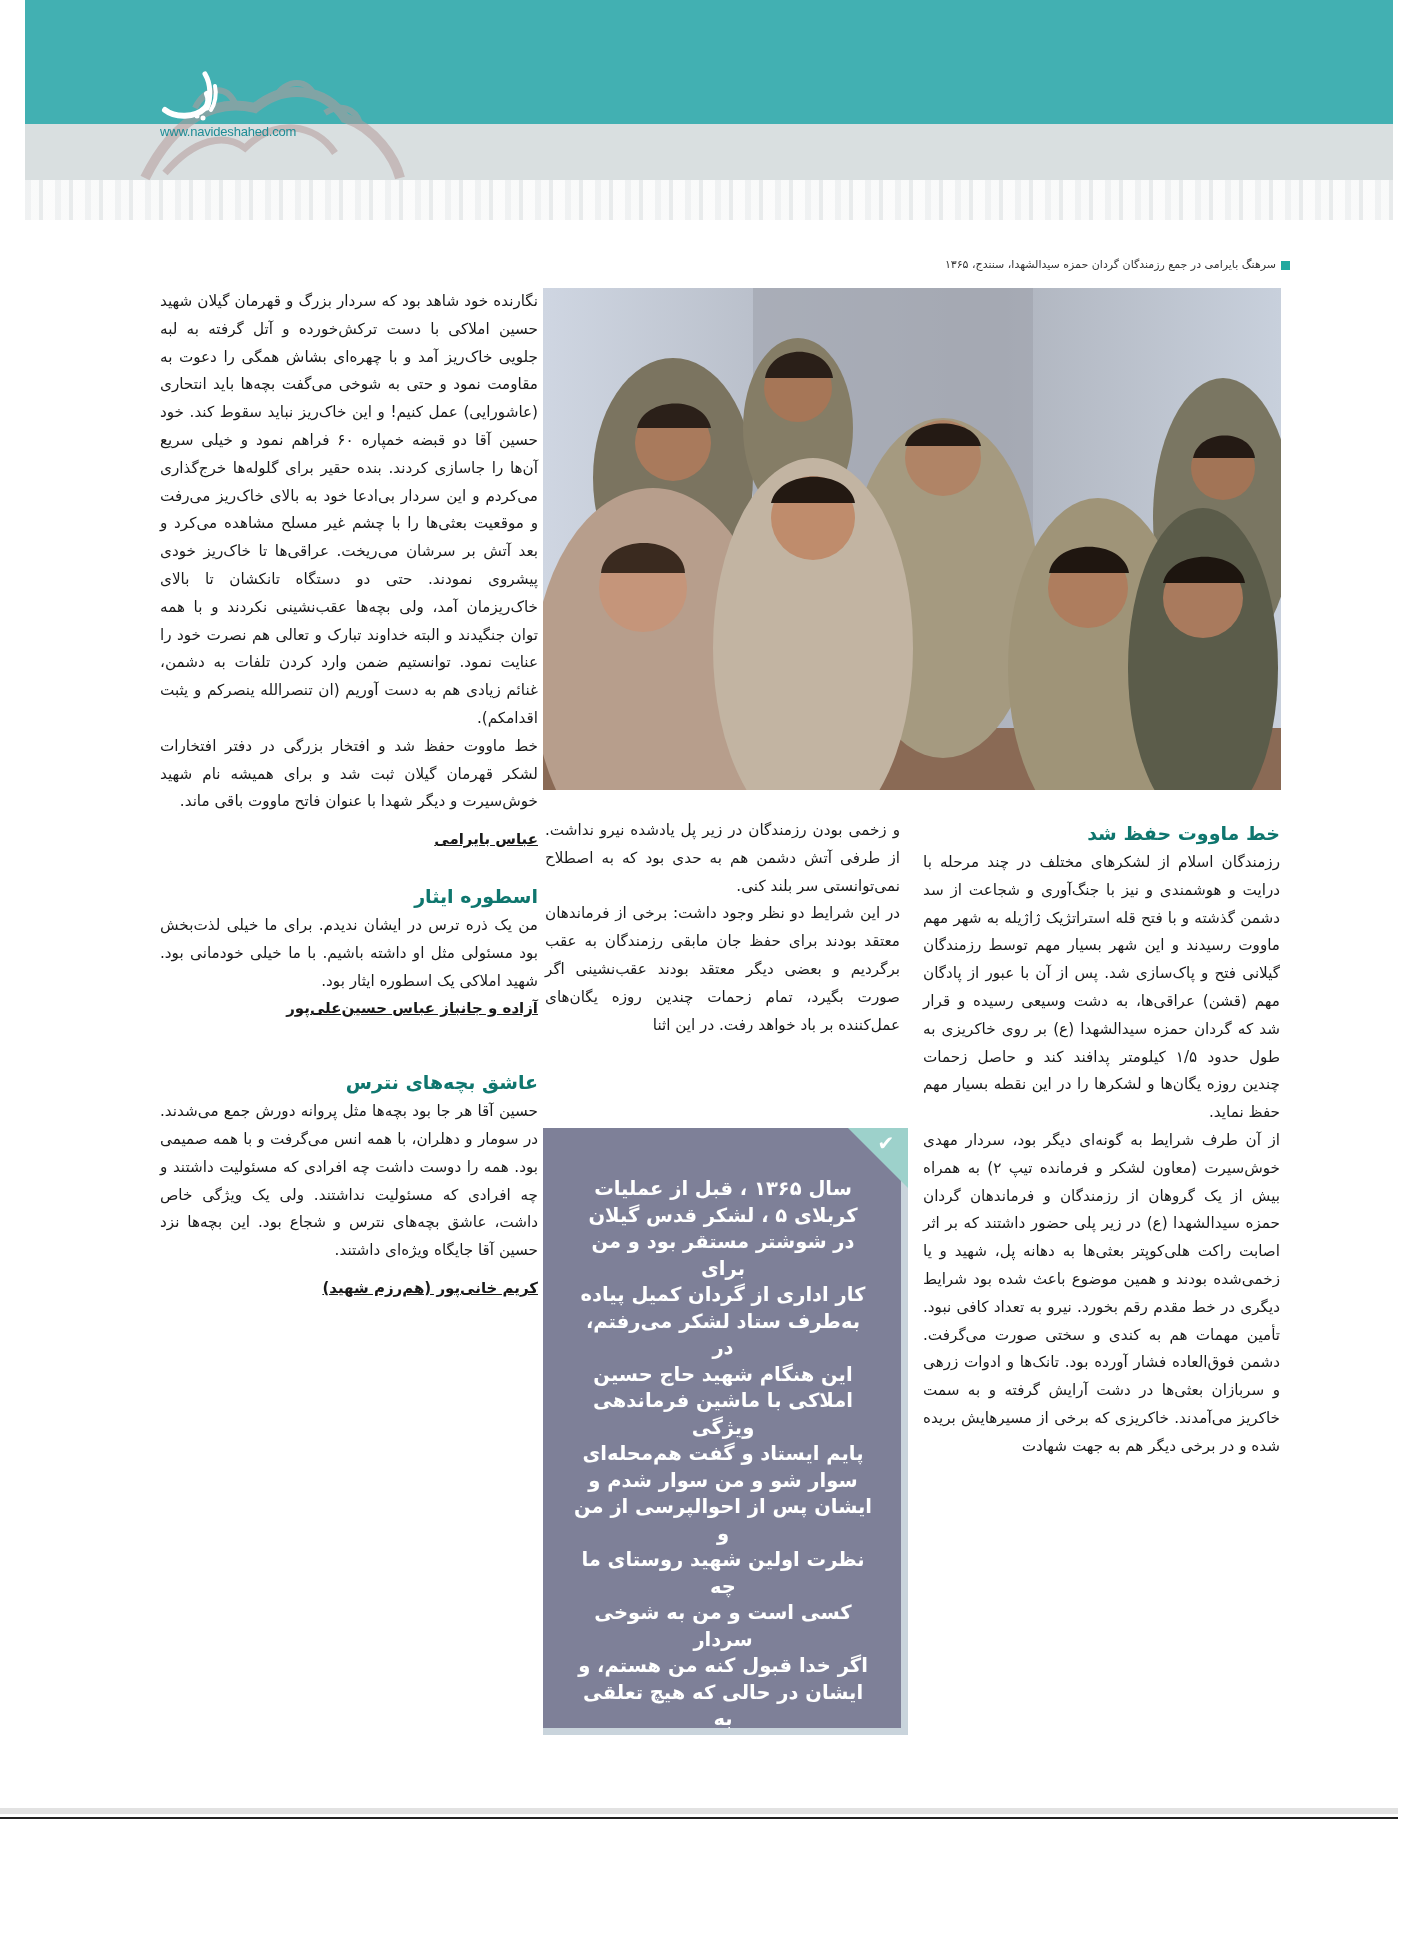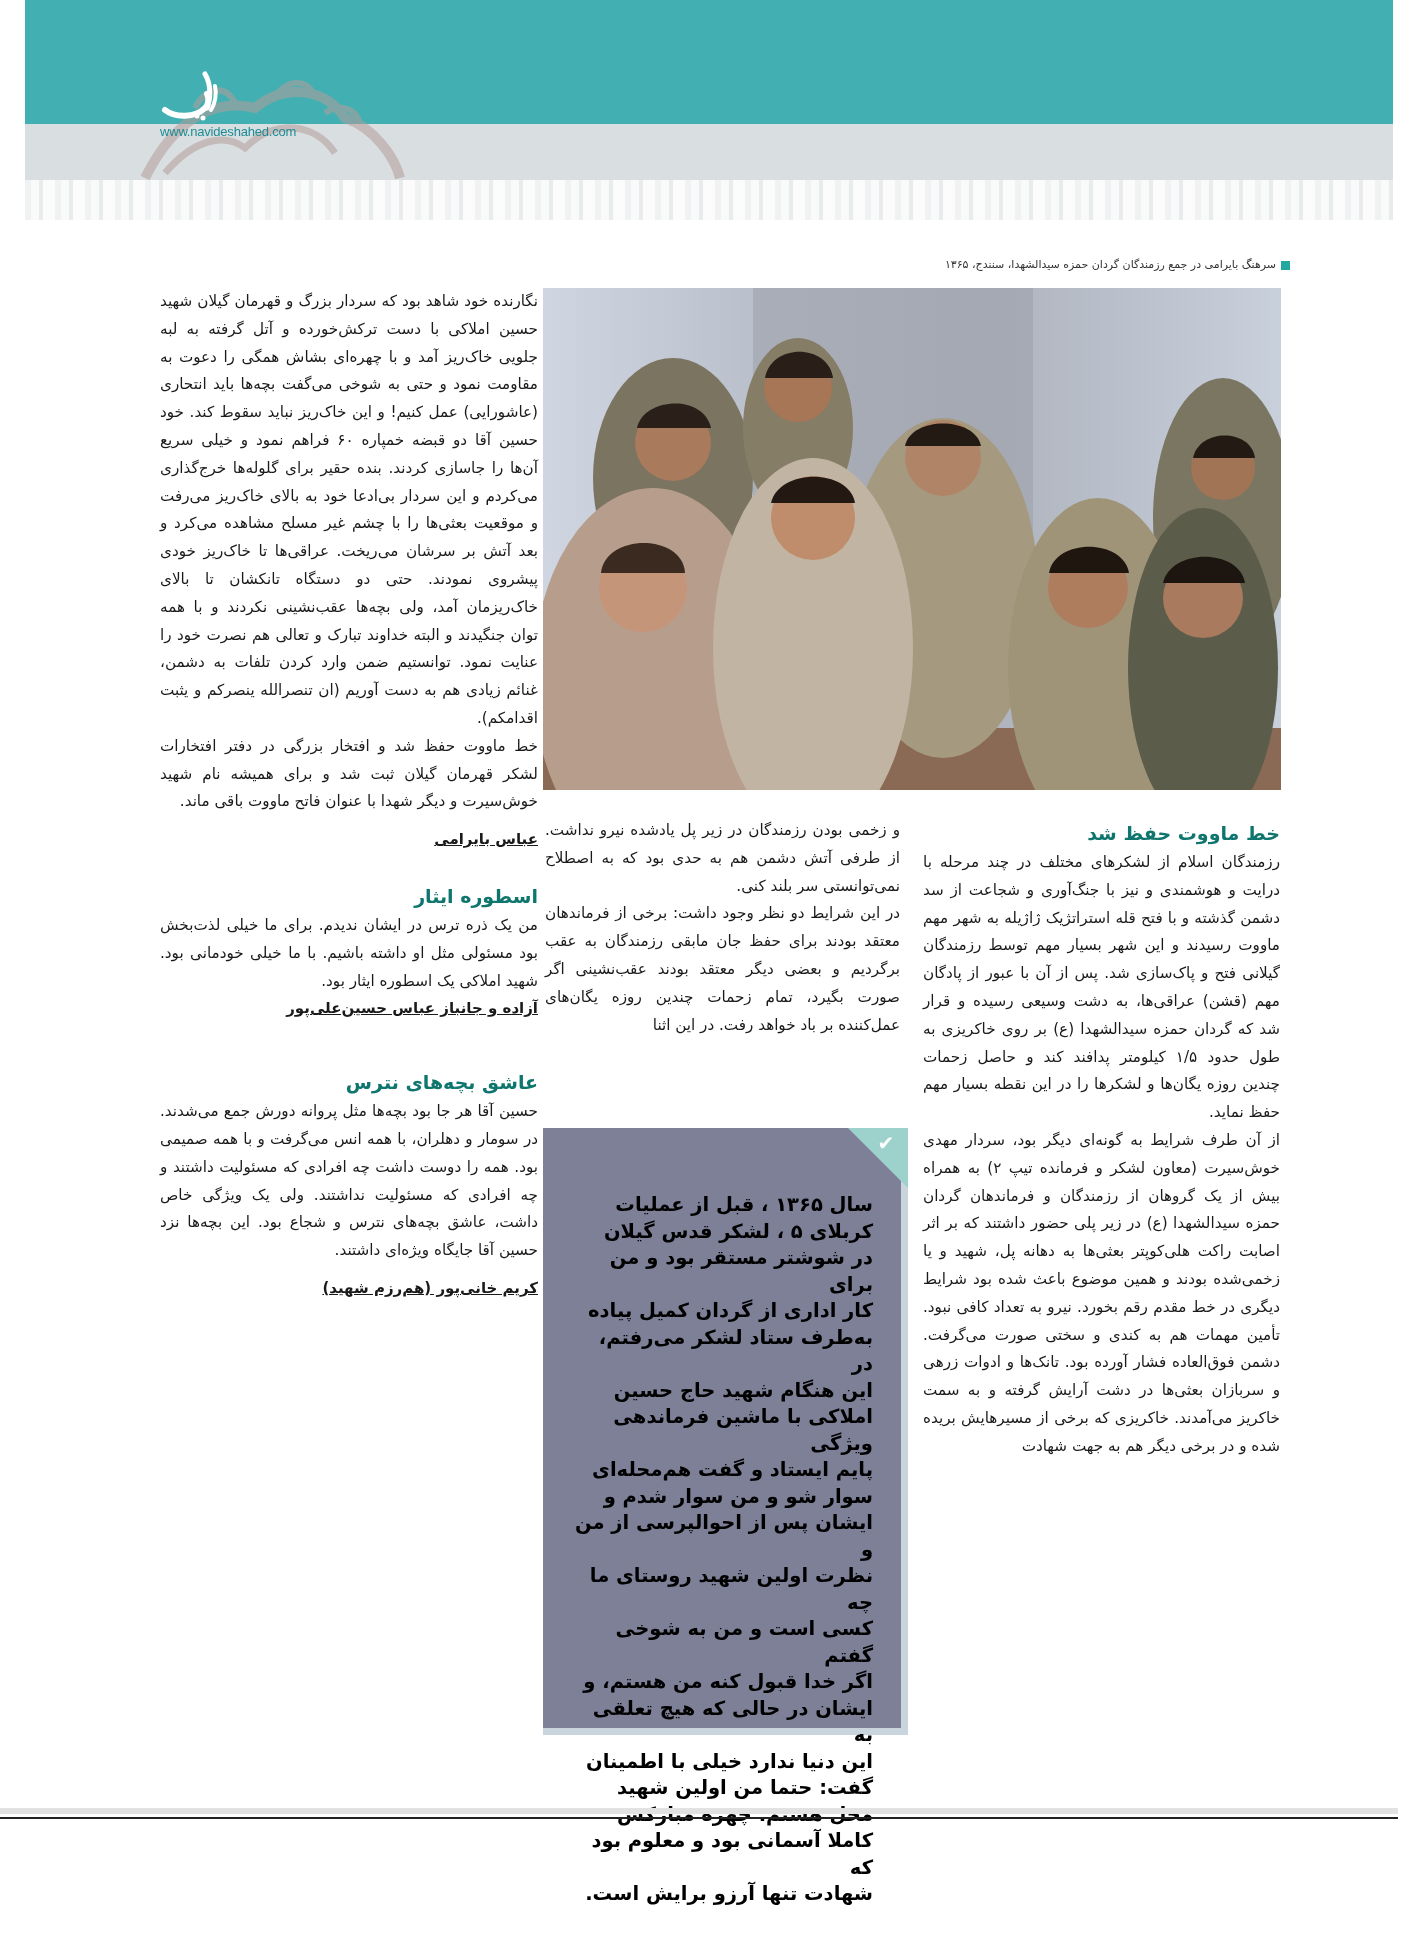--- a/index.html
+++ b/index.html
@@ -18,21 +18,21 @@
   .col{position:absolute;font-size:15.2px;line-height:27.8px;}
   .col p{margin:0;}
   .col-left{left:160px;top:288px;width:378px;}
   .col-mid{left:545px;top:817px;width:355px;}
   .col-right{left:923px;top:817px;width:357px;}
   .heading{font-weight:bold;color:#0f766e;font-size:19px;line-height:32px;margin:0;}
   .sign{font-weight:bold;font-size:15px;margin-top:10px !important;text-decoration:underline;}
   .quote-box{position:absolute;left:543px;top:1128px;width:358px;height:600px;background:#7e8098;border-right:7px solid #c9d4dc;border-bottom:7px solid #c9d4dc;}
   .quote-corner{position:absolute;right:-7px;top:0;width:0;height:0;border-top:60px solid #9dd1cb;border-left:60px solid transparent;}
   .check-icon{position:absolute;right:2px;top:4px;width:26px;height:22px;color:#fff;font-size:20px;font-weight:bold;line-height:22px;text-align:center;}
-  .quote-text{position:absolute;left:30px;top:64px;width:300px;color:#000000;font-weight:bold;font-size:19.5px;line-height:26.5px;direction:rtl;text-align:right;}
+  .quote-text{position:absolute;left:30px;top:48px;width:300px;color:#ffffff;font-weight:bold;font-size:19.5px;line-height:26.5px;direction:rtl;text-align:center;}
   .footer-rule-grey{position:absolute;left:0;top:1808px;width:1398px;height:6px;background:#e2e2e2;}
   .footer-rule-dark{position:absolute;left:0;top:1817px;width:1398px;height:2px;background:#222;}
 </style>
 </head>
 <body>
 
 <div class="header">
   <div class="header-teal"></div>
   <div class="header-grey"></div>
   <div class="header-noise"></div>
@@ -128,21 +128,21 @@
       <div>کربلای ۵ ، لشکر قدس گیلان</div>
       <div>در شوشتر مستقر بود و من برای</div>
       <div>کار اداری از گردان کمیل پیاده</div>
       <div>به‌طرف ستاد لشکر می‌رفتم، در</div>
       <div>این هنگام شهید حاج حسین</div>
       <div>املاکی با ماشین فرماندهی ویژگی</div>
       <div>پایم ایستاد و گفت هم‌محله‌ای</div>
       <div>سوار شو و من سوار شدم و</div>
       <div>ایشان پس از احوالپرسی از من و</div>
       <div>نظرت اولین شهید روستای ما چه</div>
-      <div>کسی است و من به شوخی گفتم</div>
+      <div>کسی است و من به شوخی سردار</div>
       <div>اگر خدا قبول کنه من هستم، و</div>
       <div>ایشان در حالی که هیچ تعلقی به</div>
       <div>این دنیا ندارد خیلی با اطمینان</div>
       <div>گفت: حتما من اولین شهید</div>
       <div>محل هستم. چهره مبارکش</div>
       <div>کاملا آسمانی بود و معلوم بود که</div>
       <div>شهادت تنها آرزو برایش است.</div>
     </div>
 </div>
 

